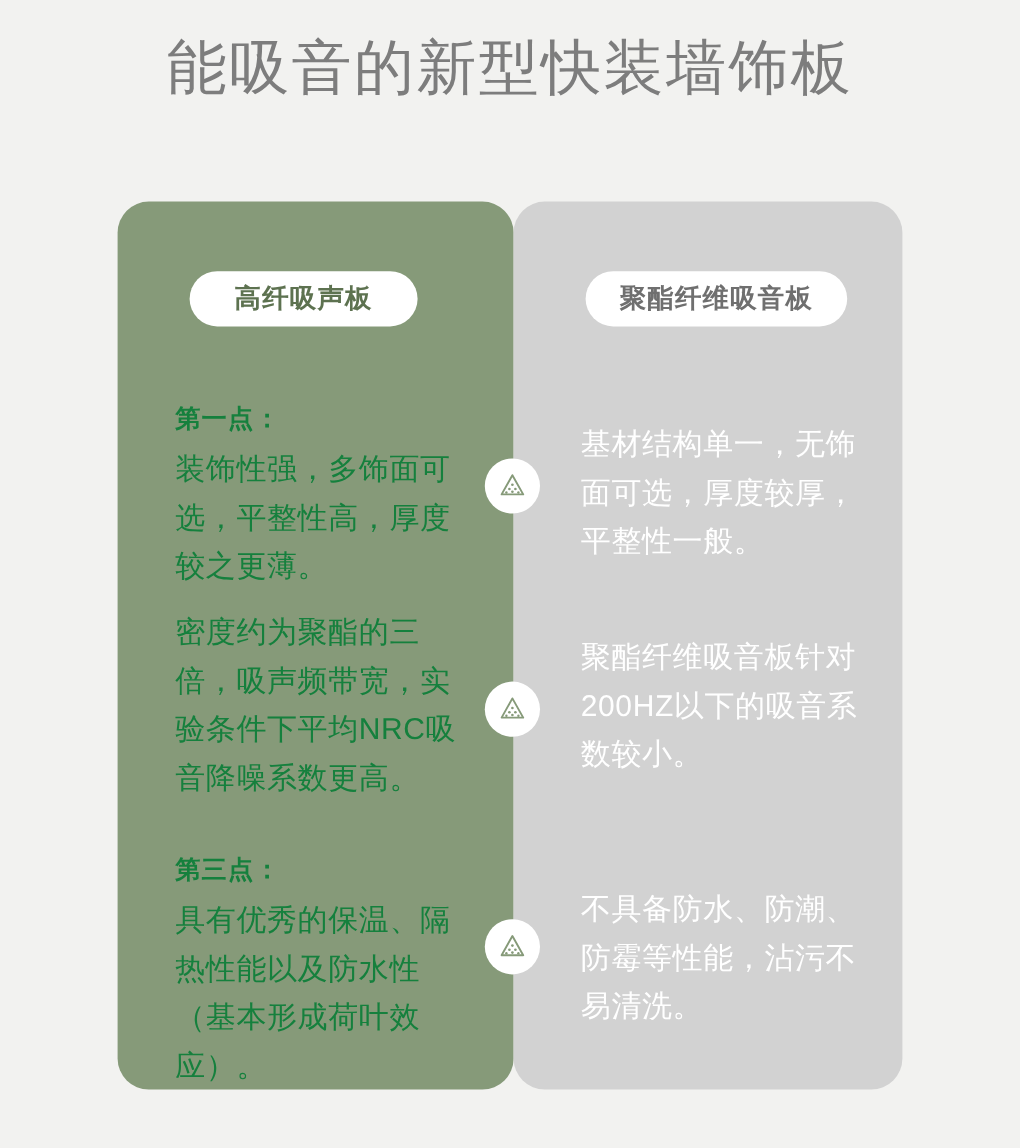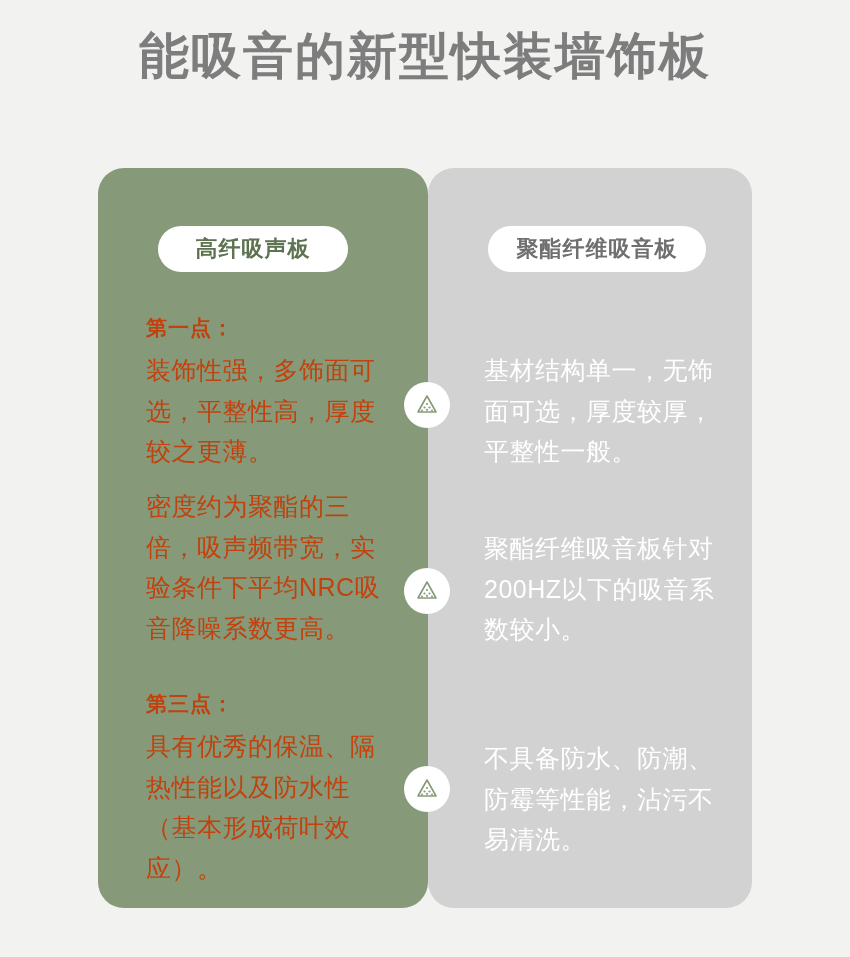--- a/index.html
+++ b/index.html
@@ -15,21 +15,21 @@
     position: relative;
   }
 
   .page-title {
     position: absolute;
     top: 26px;
     left: 0;
     width: 850px;
     text-align: center;
     font-size: 50px;
-    font-weight: bold;
+    font-weight: normal;
     color: #7d7d7d;
     letter-spacing: 2px;
     line-height: 1.2;
   }
 
   .compare-wrap {
     position: absolute;
     top: 168px;
     left: 98px;
     width: 654px;
@@ -78,21 +78,22 @@
     color: #6f6f6f;
   }
 
   .block {
     position: absolute;
     box-sizing: border-box;
   }
   .block-left {
     left: 48px;
     width: 250px;
-    color: #c2410c;
+    color: #15803d;
+    margin-top: 21px;
   }
   .block-right {
     left: 386px;
     width: 246px;
     color: #ffffff;
   }
 
   .block-heading {
     font-size: 21px;
     font-weight: bold;

